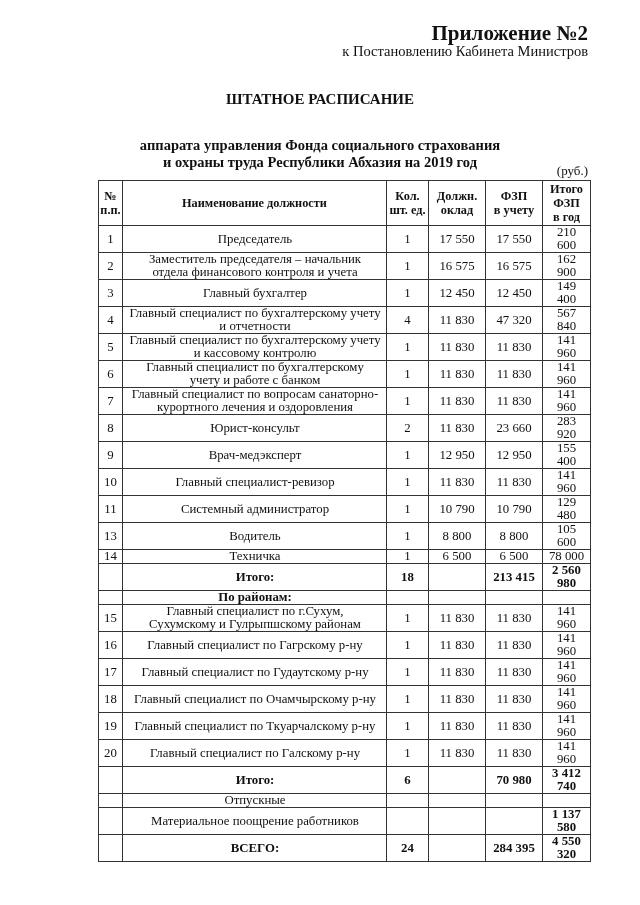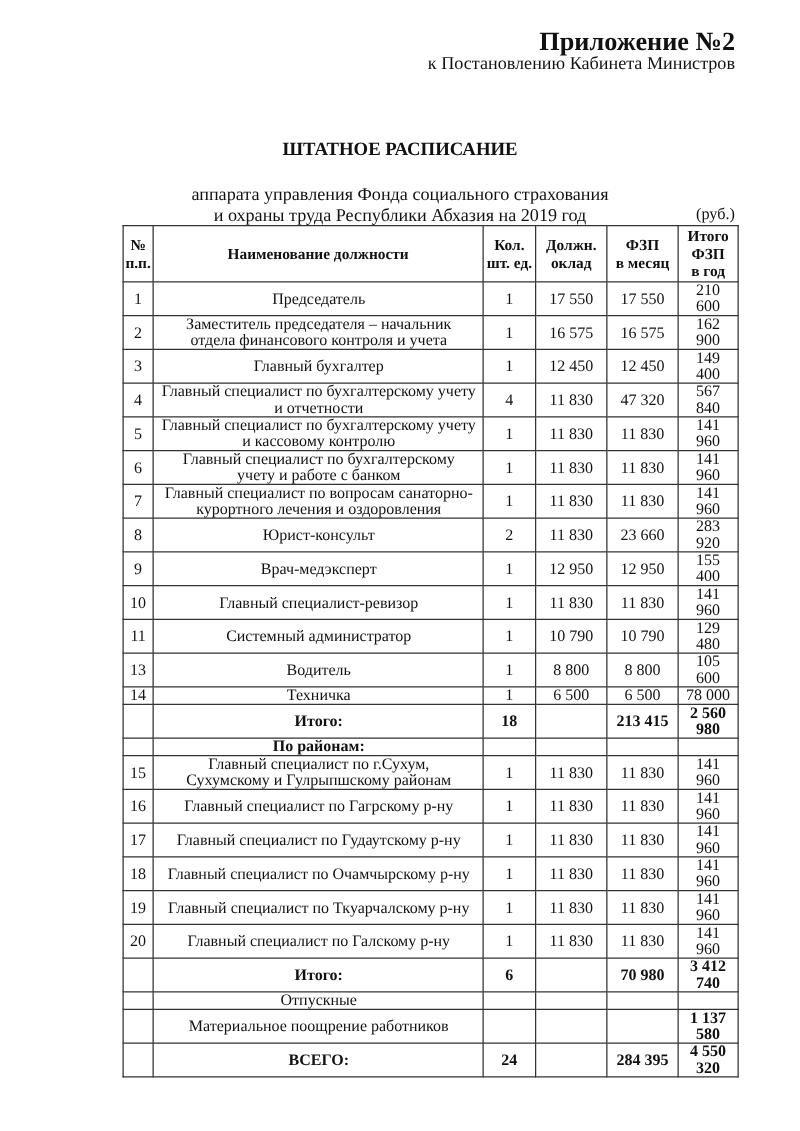--- a/index.html
+++ b/index.html
@@ -1,21 +1,21 @@
 <!DOCTYPE html>
 <html><head>
 <meta charset="utf-8">
 <style>
   html, body { margin: 0; padding: 0; background: #ffffff; }
   body { width: 640px; height: 905px; position: relative; overflow: hidden;
          font-family: "Liberation Serif", "DejaVu Serif", serif; color: #111; }
   .appendix { position: absolute; right: 52px; top: 24px; text-align: right; font-size: 14.5px; line-height: 18px; }
   .appendix .ttl { font-weight: bold; font-size: 21px; }
-  .title { position: absolute; left: 0; width: 640px; top: 112px; text-align: center; font-weight: bold; font-size: 15px; }
-  .subtitle { position: absolute; left: 0; width: 640px; top: 148px; text-align: center; font-weight: normal; font-size: 14.5px; line-height: 17px; }
+  .title { position: absolute; left: 0; width: 640px; top: 91px; text-align: center; font-weight: bold; font-size: 15px; }
+  .subtitle { position: absolute; left: 0; width: 640px; top: 137px; text-align: center; font-weight: bold; font-size: 14.5px; line-height: 17px; }
   .unit { position: absolute; right: 52px; top: 163px; font-size: 13px; }
   table { position: absolute; left: 98px; top: 180px; border-collapse: collapse; font-size: 12.8px; line-height: 13px; }
   td, th { border: 1px solid #333; padding: 0 3px; vertical-align: middle; }
   th { font-weight: bold; text-align: center; font-size: 12.3px; line-height: 14px; height: 44px; padding: 0 1px; }
   td.num { text-align: center; }
   td.c { text-align: center; }
   td.name { text-align: center; padding-left: 4px; }
   tr.r1 td { height: 13px; }
   tr.r2 td { height: 26px; }
   .b { font-weight: bold; }
@@ -56,21 +56,21 @@
       <th>
           <div>Кол.</div>
           <div>шт. ед.</div>
         </th>
       <th>
           <div>Должн.</div>
           <div>оклад</div>
         </th>
       <th>
           <div>ФЗП</div>
-          <div>в месяц</div>
+          <div>в учету</div>
         </th>
       <th>
           <div>Итого</div>
           <div>ФЗП</div>
           <div>в год</div>
         </th>
     </tr>
   </thead>
   <tbody id="tbody">
       <tr class="r1">

